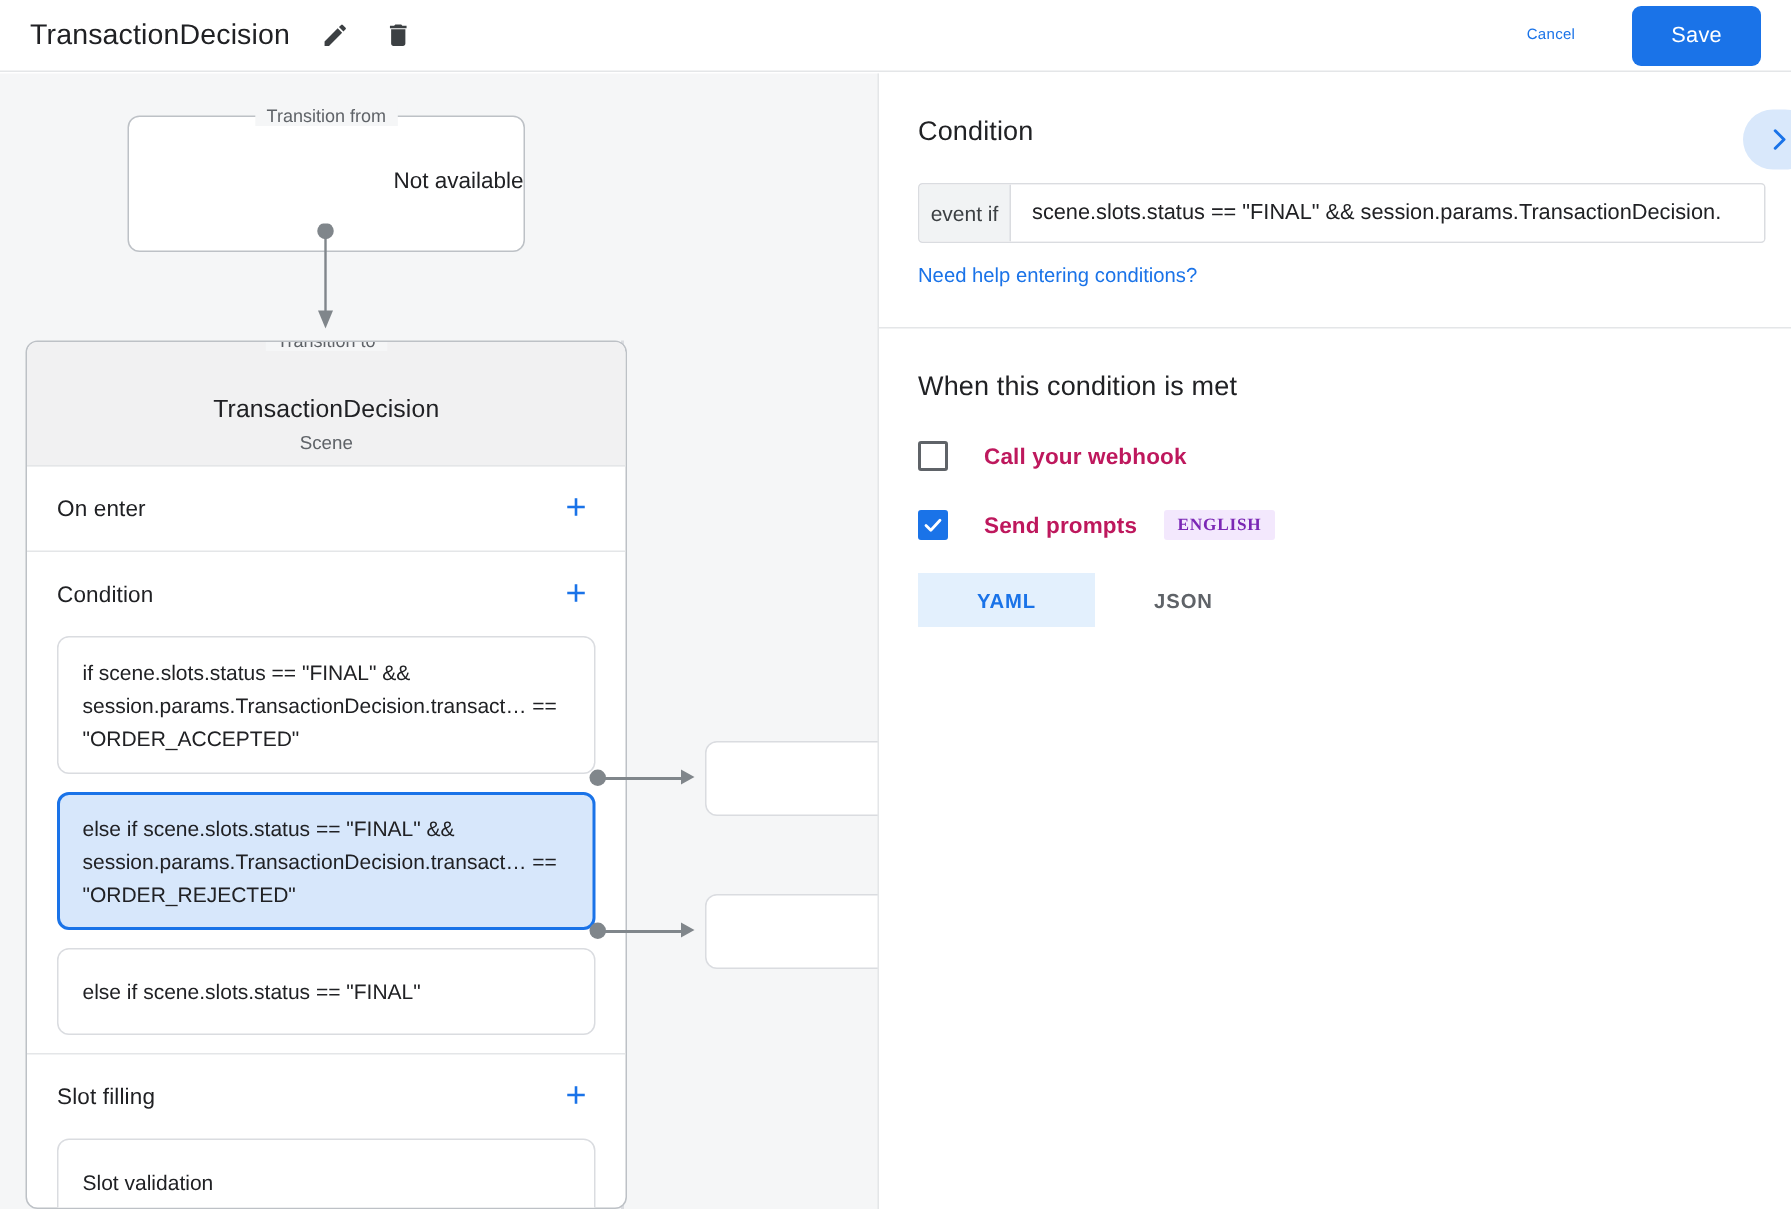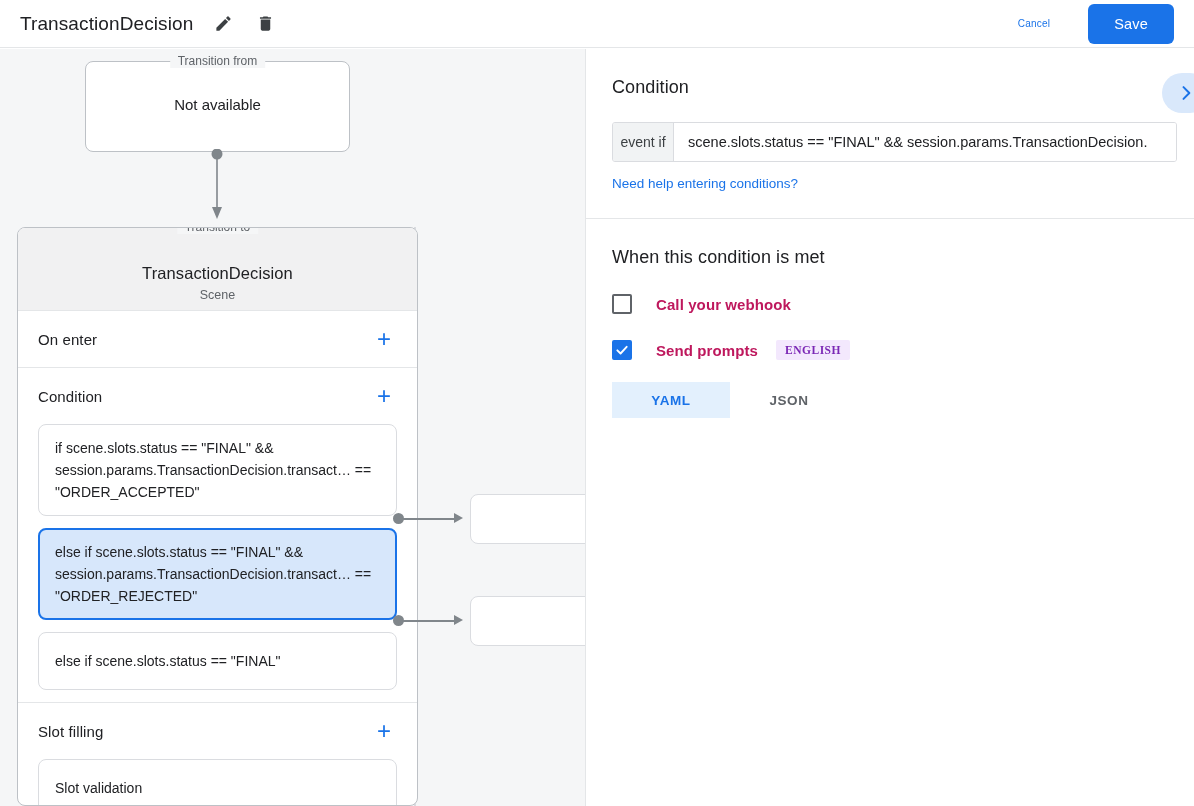--- a/index.html
+++ b/index.html
@@ -71,24 +71,24 @@
   .flow-legend {
     position: absolute;
     top: -8px; left: 50%; transform: translateX(-50%);
     background: #f5f6f7;
     padding: 0 8px;
     font-size: 12px;
     color: #5f6368;
     white-space: nowrap;
   }
 
-  #transition-from-card { left: 85px; top: 12px; width: 265px; height: 91px; }
+  #transition-from-card { left: 85px; top: 28px; width: 265px; height: 91px; }
   #transition-from-value {
     position: absolute; left: 0; right: 0; top: 34px;
-    text-align: center; font-size: 15px; color: #202124;
+    text-align: right; font-size: 15px; color: #202124;
   }
 
   
   #connector-from-to { position: absolute; left: 203px; top: 100px; width: 30px; height: 72px; }
 
   
   #transition-to-card {
     position: absolute; left: 17px; top: 178px;
     width: 401px; height: 579px;
     border: 1px solid #bdc1c6;

